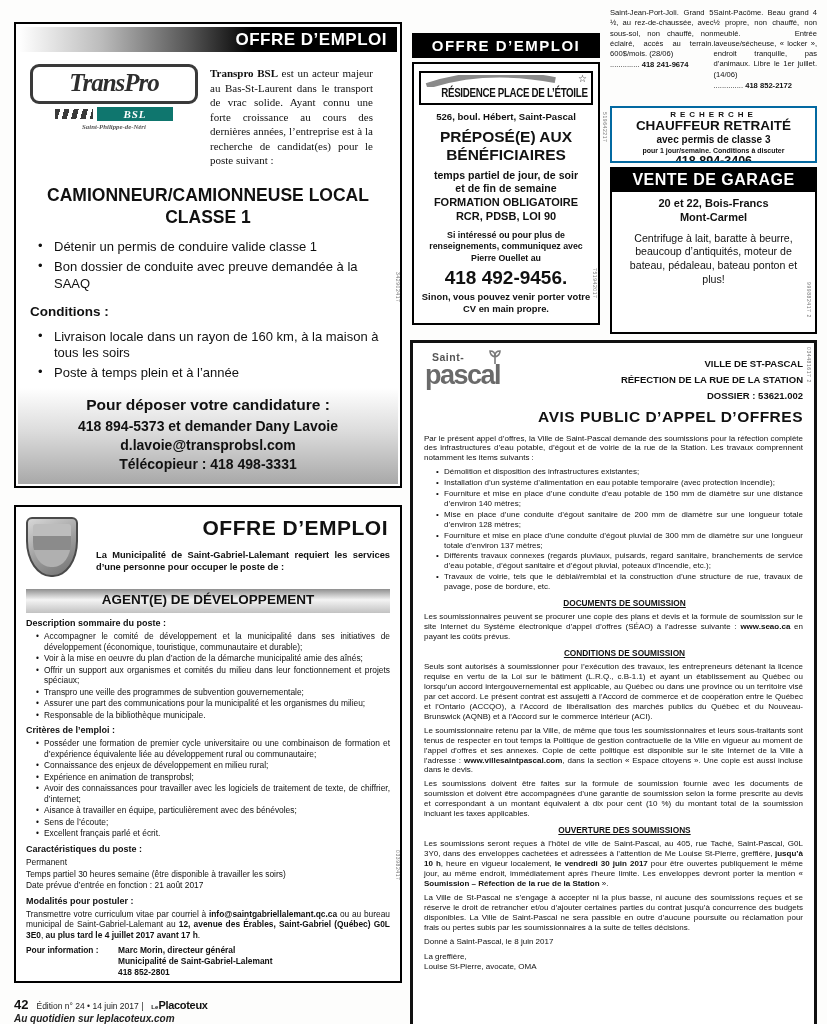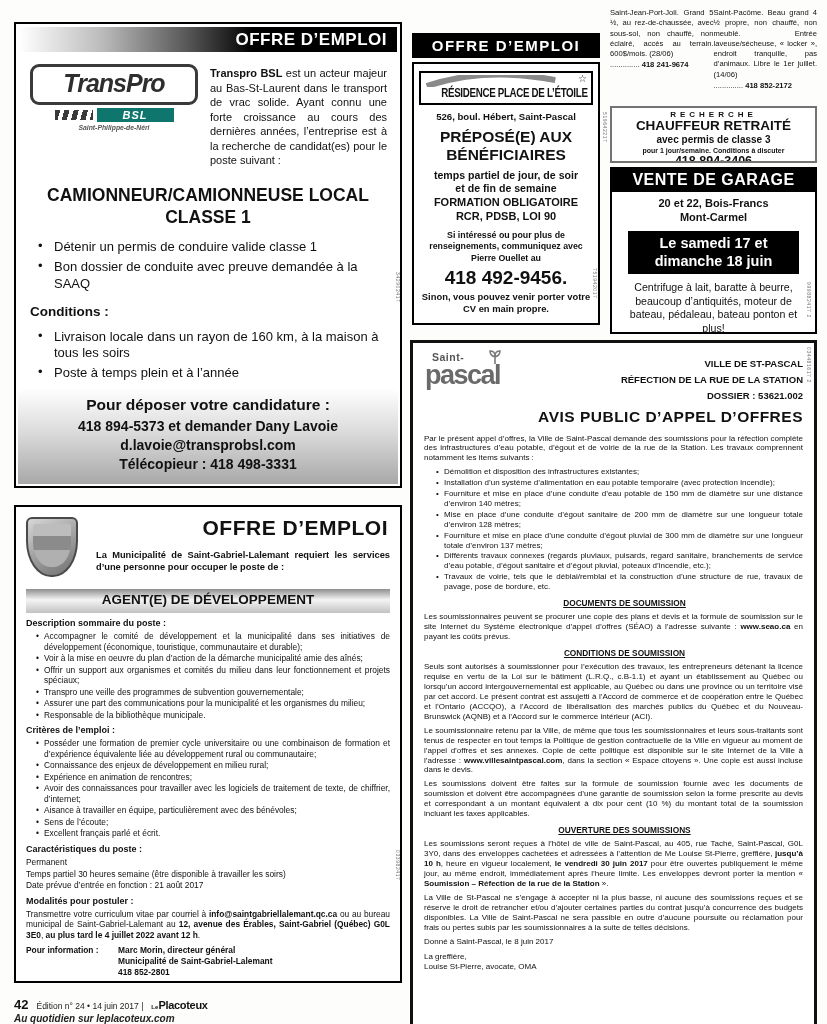--- a/index.html
+++ b/index.html
@@ -7,21 +7,21 @@
         font-family:"Liberation Sans","DejaVu Sans",sans-serif;color:#111;overflow:hidden;}
   .ad{position:absolute;background:#fff;box-sizing:border-box;}
   .b{font-weight:bold;}
   .vcode{position:absolute;font-size:5px;color:#777;writing-mode:vertical-rl;letter-spacing:.6px;}
 
   
   #transpro{left:14px;top:22px;width:388px;height:466px;border:2px solid #000;overflow:hidden;}
   .tp-banner{height:25px;margin:3px 3px 0 3px;background:linear-gradient(to right,#ffffff 0%,#bbb 22%,#555 45%,#000 62%);
              display:flex;align-items:center;justify-content:flex-end;padding-right:10px;
              color:#fff;font-weight:900;font-size:17px;letter-spacing:.5px;}
-  .tp-row{display:flex;gap:12px;padding:12px 13px 0 14px;}
+  .tp-row{display:flex;gap:12px;padding:12px 27px 0 14px;font-family:Liberation Serif, serif;}
   .tp-logo{width:168px;flex:0 0 auto;text-align:center;}
   .tp-logo-name{font-style:italic;font-weight:900;font-size:25px;letter-spacing:-1px;color:#2e2e2e;
                 border:3px solid #3a3a3a;border-radius:9px;padding:2px 4px 4px;background:#fff;}
   .tp-logo-band{display:flex;align-items:center;justify-content:center;gap:4px;margin-top:3px;}
   .tp-stripes{width:38px;height:10px;background:repeating-linear-gradient(105deg,#3a3a3a 0 5px,transparent 5px 9px);}
   .tp-logo-bsl{background:#0f766e;color:#fff;font-weight:900;font-style:italic;font-size:11px;
                padding:1px 26px;letter-spacing:1px;}
   .tp-logo-caption{font-size:6.8px;font-weight:bold;font-style:italic;color:#555;margin-top:2px;}
   .tp-intro{flex:1;font-size:11px;line-height:1.32;text-align:justify;padding-top:2px;}
   .tp-title{text-align:center;font-weight:900;font-size:17.5px;line-height:1.3;margin-top:16px;}
@@ -54,21 +54,21 @@
   .res-phone{font-size:19px;font-weight:900;margin:3px 0 2px;}
   .res-final{font-size:9.4px;font-weight:bold;line-height:1.3;}
 
   
   #classifieds{left:610px;top:8px;width:207px;display:flex;gap:0;background:transparent;}
   .cl-col{flex:1;font-size:7.6px;line-height:1.35;text-align:justify;}
   .cl-phone{margin-top:1px;white-space:nowrap;}
   .cl-phone .num{font-weight:bold;}
 
   
-  #chauffeur{left:610px;top:106px;width:207px;height:57px;border:2px solid #737373;
+  #chauffeur{left:610px;top:106px;width:207px;height:57px;border:2px solid #0369a1;
              text-align:center;overflow:hidden;padding-top:2px;}
   .ch-l1{font-size:8px;font-weight:bold;letter-spacing:4px;line-height:1.15;}
   .ch-l2{font-size:13.5px;font-weight:900;line-height:1.1;}
   .ch-l3{font-size:10px;font-weight:900;line-height:1.15;}
   .ch-l4{font-size:7px;font-weight:bold;line-height:1.3;}
   .ch-phone{font-size:12.5px;font-weight:900;line-height:1.1;}
 
   
   #garage{left:610px;top:167px;width:207px;height:167px;border:2px solid #000;overflow:hidden;}
   .ga-banner{background:#000;color:#fff;font-weight:900;font-size:16px;text-align:center;
@@ -224,24 +224,20 @@
     <div class="ch-phone">418 894-3406</div>
   </div>
   <div class="vcode" style="left:602px;top:112px;">519642217</div>
 
   <div class="ad" id="garage">
     <div class="ga-banner">VENTE DE GARAGE</div>
     <div class="ga-address">
       <div>20 et 22, Bois-Francs</div>
       <div>Mont-Carmel</div>
     </div>
-    <div class="ga-datebox">
-      <div>Le samedi 17 et</div>
-      <div>dimanche 18 juin</div>
-    </div>
     <div class="ga-body">Centrifuge à lait, baratte à beurre, beaucoup d’antiquités, moteur de bateau, pédaleau, bateau ponton et plus!</div>
   </div>
   <div class="vcode" style="left:806px;top:282px;">999882417 2</div>
 
   <div class="ad" id="avis">
     <div class="sp-logo">
       <div class="sp-top">Saint-</div>
       <div class="sp-main">pascal</div>
       <svg class="sp-sprout" width="16" height="16" viewBox="0 0 16 16">
         <path d="M8 15 V7 M8 8 C5 7 3 5 3 2 C6 2 8 4 8 7 M8 8 C11 7 13 5 13 2 C10 2 8 4 8 7" stroke="#7a7a7a" stroke-width="1.6" fill="none"></path>
@@ -293,32 +289,32 @@
         <li>Voir à la mise en oeuvre du plan d’action de la démarche municipalité amie des aînés;</li>
         <li>Offrir un support aux organismes et comités du milieu dans leur fonctionnement et projets spéciaux;</li>
         <li>Transpro une veille des programmes de subvention gouvernementale;</li>
         <li>Assurer une part des communications pour la municipalité et les organismes du milieu;</li>
         <li>Responsable de la bibliothèque municipale.</li>
       </ul>
     <div class="ag-sec">Critères de l’emploi :</div>
     <ul class="dotlist">
         <li>Posséder une formation de premier cycle universitaire ou une combinaison de formation et d’expérience équivalente liée au développement rural ou communautaire;</li>
         <li>Connaissance des enjeux de développement en milieu rural;</li>
-        <li>Expérience en animation de rencontres;</li>
+        <li>Expérience en animation de transprobsl;</li>
         <li>Avoir des connaissances pour travailler avec les logiciels de traitement de texte, de chiffrier, d’internet;</li>
         <li>Aisance à travailler en équipe, particulièrement avec des bénévoles;</li>
         <li>Sens de l’écoute;</li>
         <li>Excellent français parlé et écrit.</li>
       </ul>
     <div class="ag-sec">Caractéristiques du poste :</div>
     <div class="ag-line">Permanent</div>
     <div class="ag-line">Temps partiel 30 heures semaine (être disponible à travailler les soirs)</div>
     <div class="ag-line">Date prévue d’entrée en fonction : 21 août 2017</div>
     <div class="ag-sec">Modalités pour postuler :</div>
-    <div class="ag-para"><span>Transmettre votre curriculum vitae par courriel à </span><span class="b">info@saintgabriellalemant.qc.ca</span><span> ou au bureau municipal de Saint-Gabriel-Lalemant au </span><span class="b">12, avenue des Érables, Saint-Gabriel (Québec) G0L 3E0</span><span>, </span><span class="b">au plus tard le 4 juillet 2022 avant 12 h</span><span>.</span></div>
+    <div class="ag-para"><span>Transmettre votre curriculum vitae par courriel à </span><span class="b">info@saintgabriellalemant.qc.ca</span><span> ou au bureau municipal de Saint-Gabriel-Lalemant au </span><span class="b">12, avenue des Érables, Saint-Gabriel (Québec) G0L 3E0</span><span>, </span><span class="b">au plus tard le 4 juillet 2017 avant 17 h</span><span>.</span></div>
     <div class="ag-info">
       <div class="ag-info-label">Pour information :</div>
       <div class="ag-info-lines">
         <div>Marc Morin, directeur général</div>
         <div>Municipalité de Saint-Gabriel-Lalemant</div>
         <div>418 852-2801</div>
       </div>
     </div>
   </div>
   <div class="vcode" style="left:395px;top:850px;">033982417</div>

